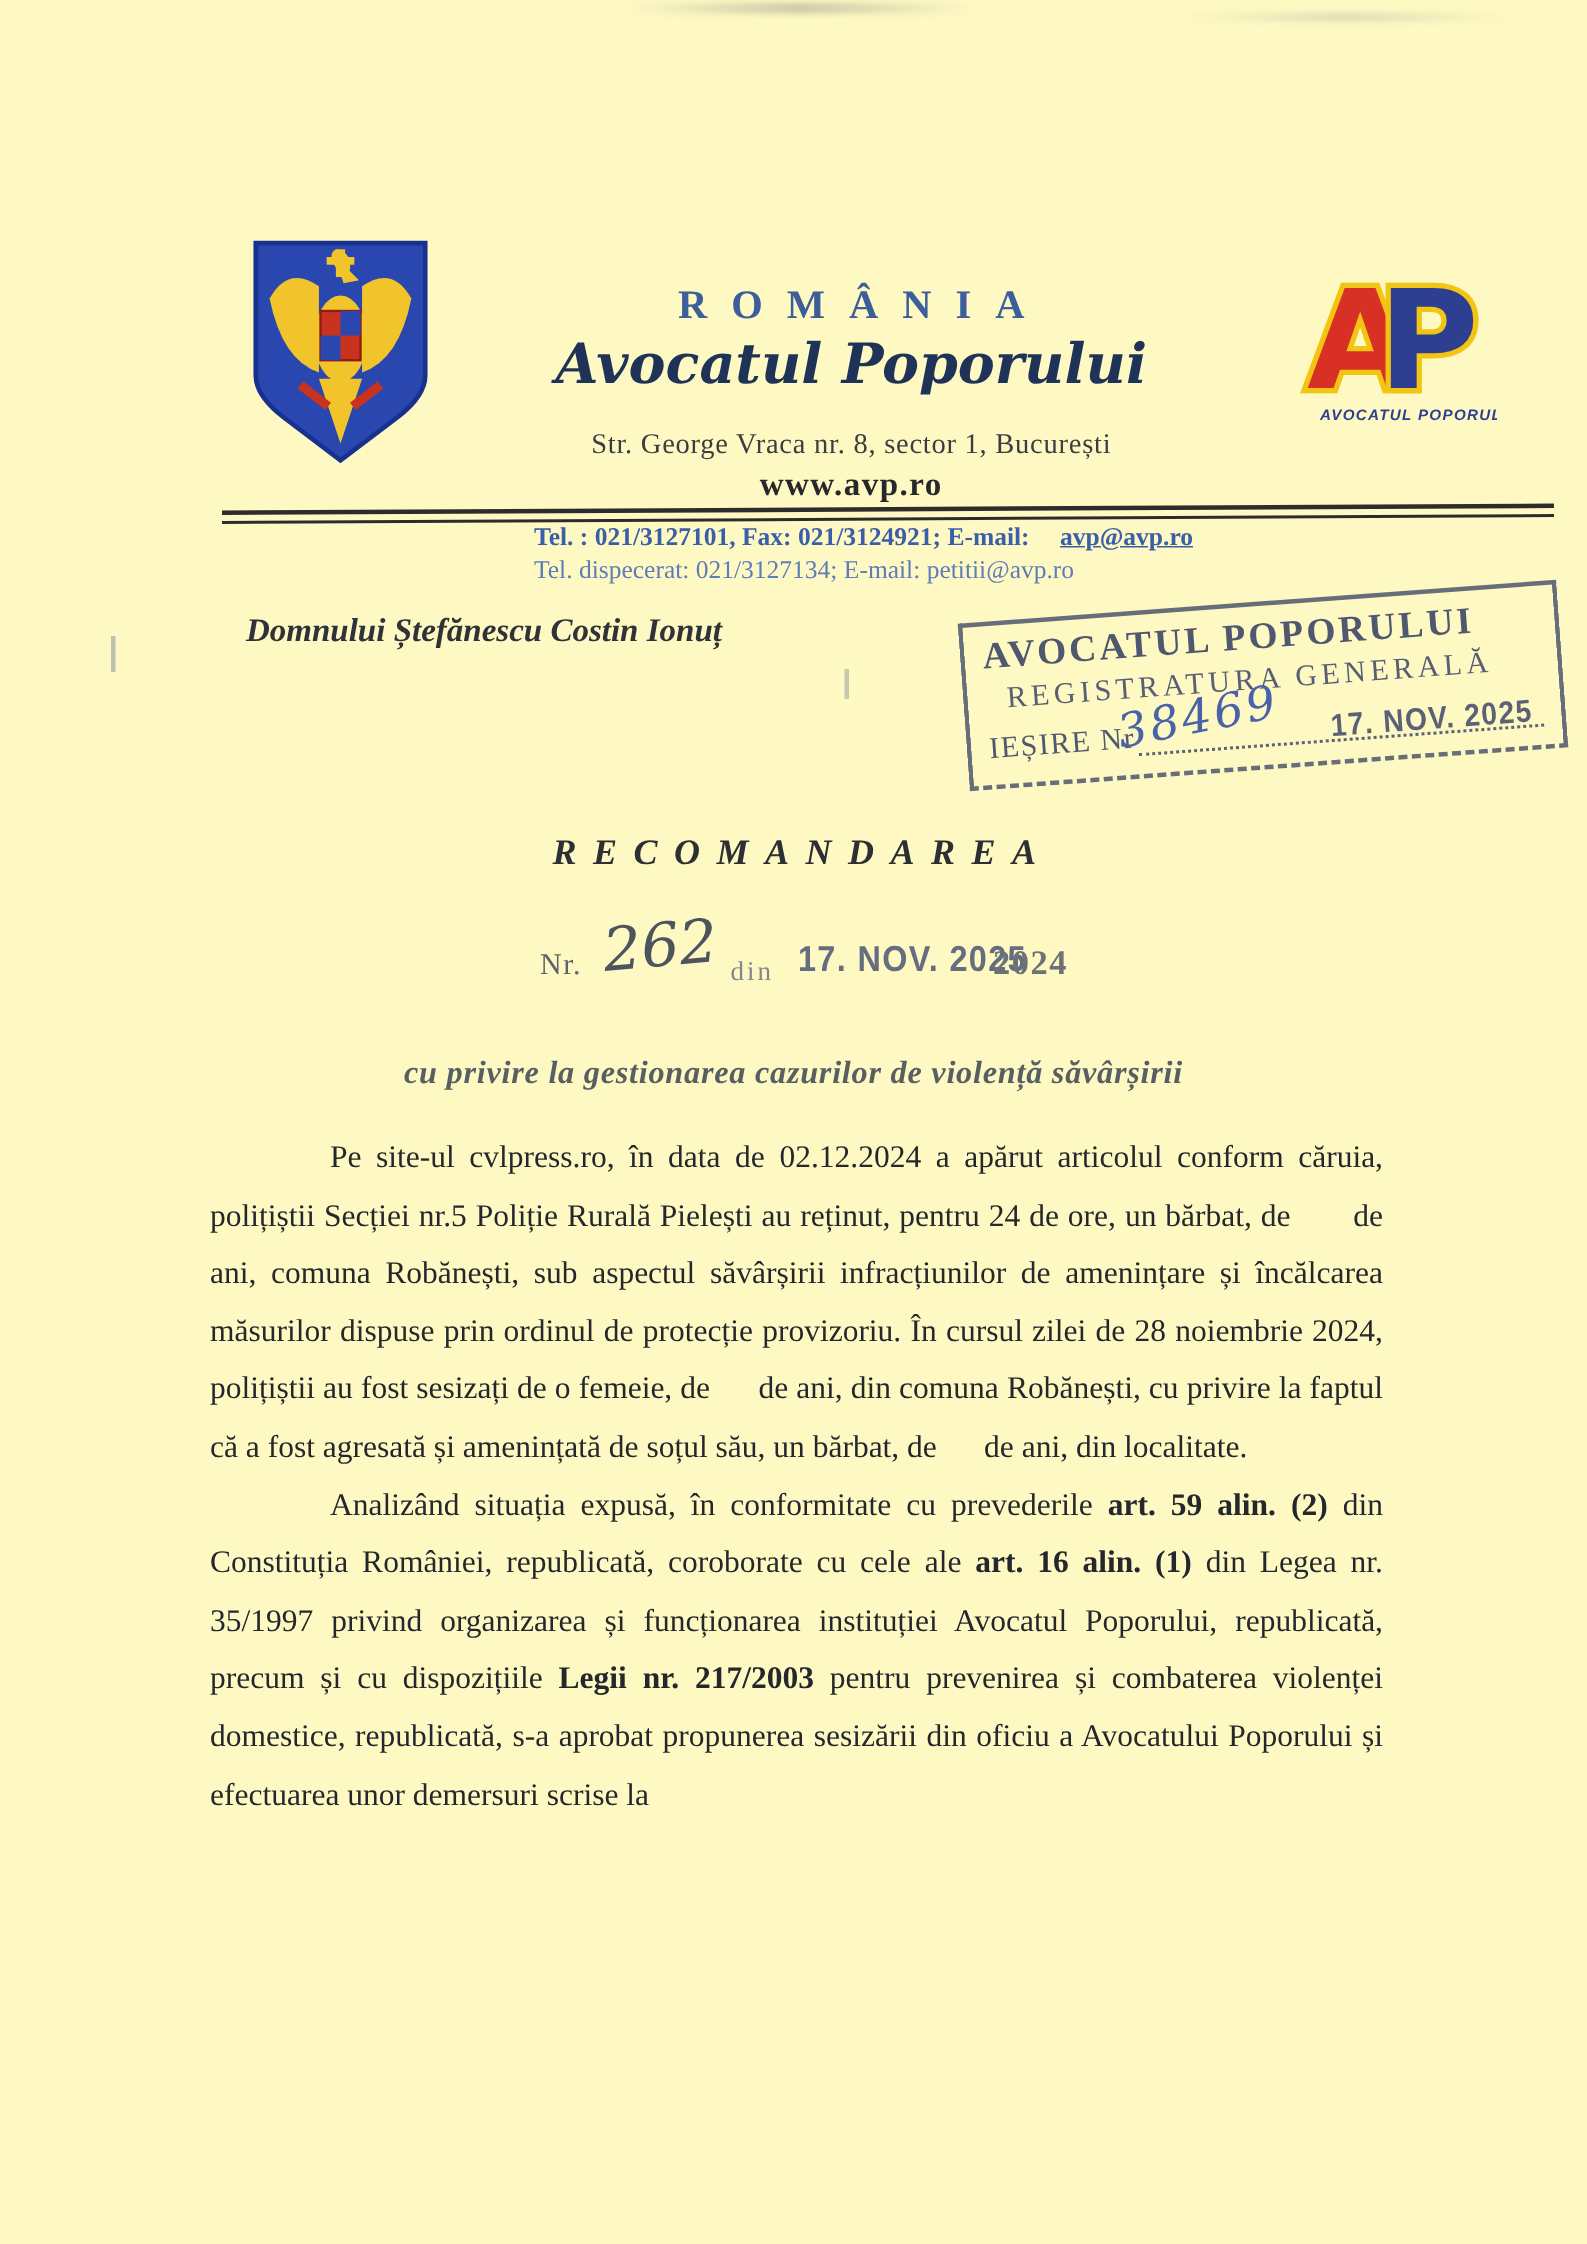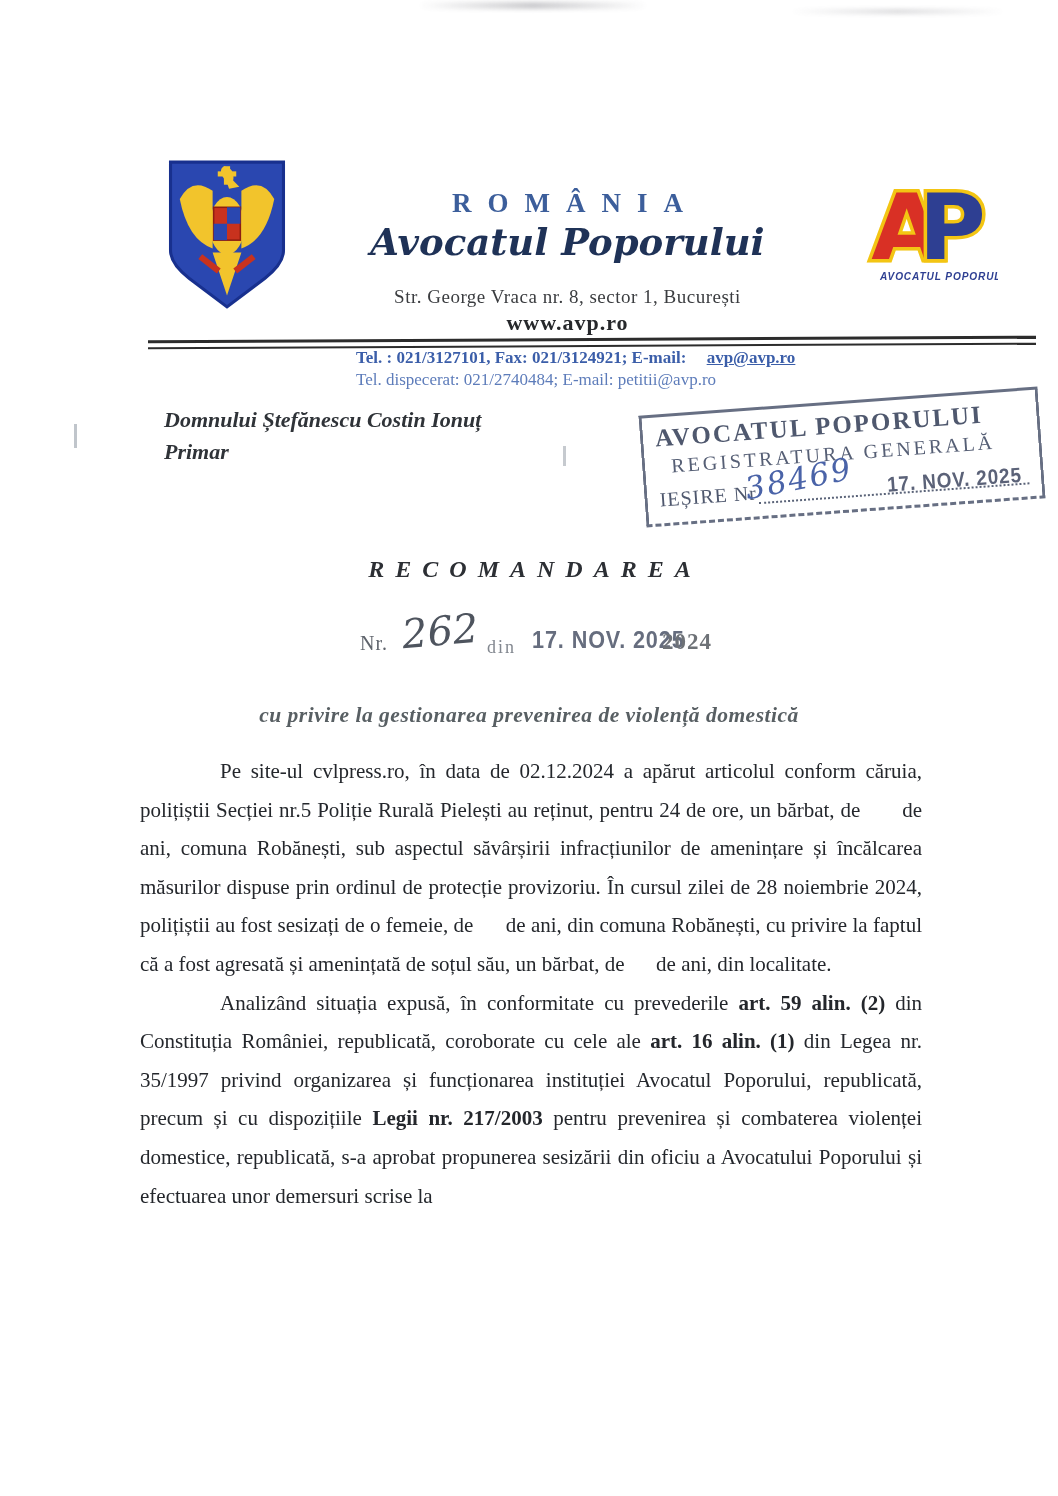--- a/index.html
+++ b/index.html
@@ -1,18 +1,18 @@
 <!DOCTYPE html>
 <html><head>
 <meta charset="utf-8">
 <style>
   html,body{margin:0;padding:0;background:#e8e8e8;}
   #page{
     position:relative;width:1058px;height:1496px;margin:0 auto;
-    background:#ffffff;overflow:hidden;
+    background:#fef9c3;overflow:hidden;
     font-family:"Liberation Serif",serif;color:#24272c;
   }
   
   .smudge{position:absolute;background:linear-gradient(90deg,rgba(120,120,125,0),rgba(110,110,118,.8),rgba(120,120,125,0));filter:blur(2px);border-radius:3px;}
   .sm1{left:418px;top:2px;width:230px;height:7px;opacity:.45;}
   .sm2{left:790px;top:9px;width:215px;height:5px;opacity:.30;}
   .tick{position:absolute;background:#8d95a0;}
   .tk1{left:74px;top:424px;width:3px;height:24px;opacity:.55;}
   .tk2{left:563px;top:446px;width:3px;height:20px;opacity:.5;}
   
@@ -94,26 +94,25 @@
   <svg class="ap-logo" viewBox="0 0 150 140">
     <text x="6" y="98" font-family="DejaVu Sans, sans-serif" font-size="104" font-weight="bold" fill="#d93025" stroke="#f3c513" stroke-width="8" paint-order="stroke">A</text>
     <text x="60" y="98" font-family="DejaVu Sans, sans-serif" font-size="104" font-weight="bold" fill="#2e3f92" stroke="#f3c513" stroke-width="8" paint-order="stroke">P</text>
     <text x="16" y="122" font-family="Liberation Sans, sans-serif" font-size="11.5" font-style="italic" font-weight="bold" fill="#2e3f92" letter-spacing="1">AVOCATUL POPORULUI</text>
   </svg>
 
   <div class="rule"></div>
 
   <div class="contact">
     <div class="c1"><span>Tel. : 021/3127101, Fax: 021/3124921; E-mail: </span><span class="email">avp@avp.ro</span></div>
-    <div class="c2">Tel. dispecerat: 021/2740484;  E-mail: petitii@avp.ro</div>
+    <div class="c2">Tel. dispecerat: 021/3127134;  E-mail: petitii@avp.ro</div>
   </div>
 
   <div class="addressee">
     <div>Domnului Ștefănescu Costin Ionuț</div>
-    <div>Primar</div>
   </div>
 
   <div class="stamp">
     <div class="stamp-l1">AVOCATUL POPORULUI</div>
     <div class="stamp-l2">REGISTRATURA GENERALĂ</div>
     <div class="stamp-l3">
       <span>IEȘIRE Nr</span>
       <span class="stamp-dots"></span>
       <span class="hand stamp-hand">38469</span>
       <span class="datestamp stamp-date">17. NOV. 2025</span>
@@ -121,20 +120,20 @@
   </div>
 
   <div class="doc-title">RECOMANDAREA</div>
 
   <span class="nr-label">Nr.</span>
   <span class="hand nr-hand">262</span>
   <span class="nr-din">din</span>
   <span class="datestamp nr-date">17. NOV. 2025</span>
   <span class="nr-year">2024</span>
 
-  <div class="subject">cu privire la gestionarea prevenirea de violență domestică</div>
+  <div class="subject">cu privire la gestionarea cazurilor de violență săvârșirii</div>
 
   <div class="body-text">
     <p>Pe site-ul cvlpress.ro, în data de 02.12.2024 a apărut articolul conform căruia, polițiștii Secției nr.5 Poliție Rurală Pielești au reținut, pentru 24 de ore, un bărbat, de &nbsp;&nbsp;&nbsp;&nbsp;&nbsp; de ani, comuna Robănești, sub aspectul săvârșirii infracțiunilor de amenințare și încălcarea măsurilor dispuse prin ordinul de protecție provizoriu. În cursul zilei de 28 noiembrie 2024, polițiștii au fost sesizați de o femeie, de &nbsp;&nbsp;&nbsp;&nbsp; de ani, din comuna Robănești, cu privire la faptul că a fost agresată și amenințată de soțul său, un bărbat, de &nbsp;&nbsp;&nbsp;&nbsp; de ani, din localitate.</p>
     <p><span>Analizând situația expusă, în conformitate cu prevederile </span><span class="b">art. 59 alin. (2)</span><span> din Constituția României, republicată, coroborate cu cele ale </span><span class="b">art. 16 alin. (1)</span><span> din Legea nr. 35/1997 privind organizarea și funcționarea instituției Avocatul Poporului, republicată, precum și cu dispozițiile </span><span class="b">Legii nr. 217/2003</span><span> pentru prevenirea și combaterea violenței domestice, republicată, s-a aprobat propunerea sesizării din oficiu a Avocatului Poporului și efectuarea unor demersuri scrise la</span></p>
   </div>
 
 </div>
 
 </body></html>

